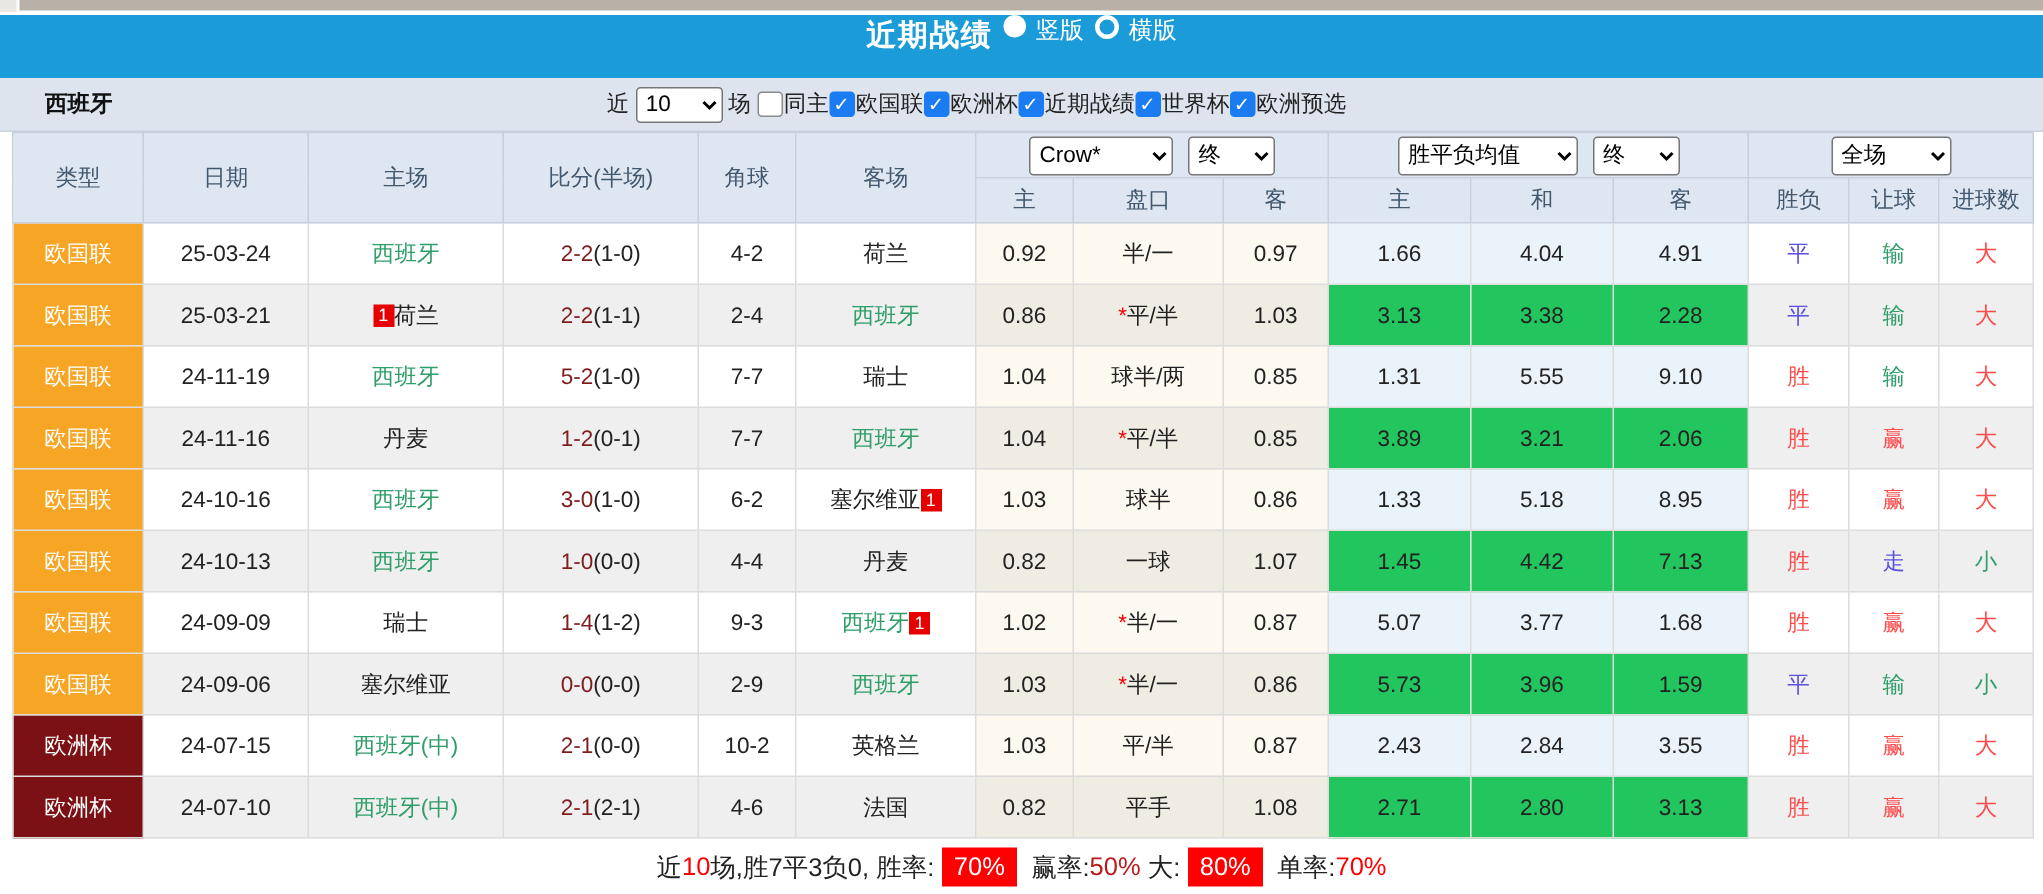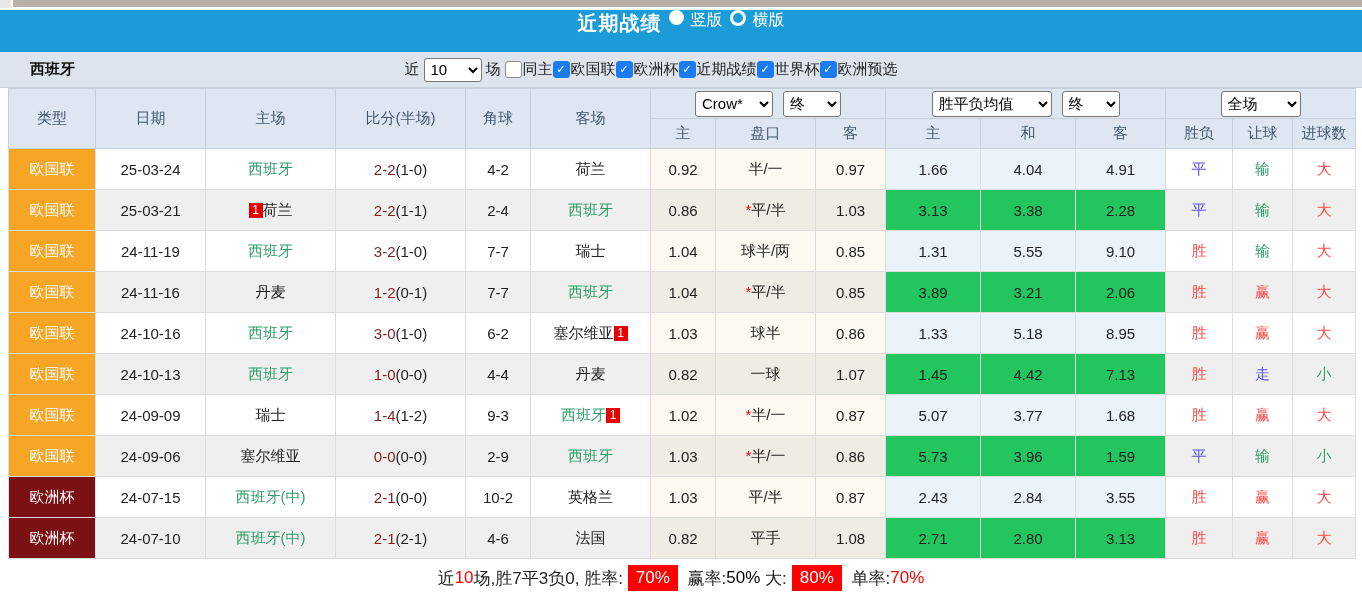--- a/index.html
+++ b/index.html
@@ -25,21 +25,21 @@
     height:36px;background:#dde4ed;display:flex;align-items:center;position:relative;
     border-bottom:1px solid #c9d1db;box-sizing:border-box;
   }
   .filterbar .team{position:absolute;left:30px;font-weight:bold;color:#111;}
   .filterbar .group{margin:0 auto;display:flex;align-items:center;gap:4px;transform:translateX(-30px);}
   select{
     font-family:"Liberation Sans","DejaVu Sans",sans-serif;font-size:15px;
     background:#fff;border:1px solid #767676;border-radius:3px;padding:1px 2px;height:26px;
   }
   .sel-near{width:58px;height:24px;}
-  .cb{display:inline-flex;align-items:center;cursor:pointer;font-family:Liberation Mono, monospace;}
+  .cb{display:inline-flex;align-items:center;cursor:pointer;}
   .cbbox{
     width:17px;height:17px;border:1px solid #8a8a8a;border-radius:3px;background:#fff;
     display:inline-flex;align-items:center;justify-content:center;
     font-size:13px;line-height:1;color:#fff;margin-right:1px;box-sizing:border-box;
   }
   .cbbox.on{background:#1a7cf0;border-color:#1a7cf0;}
   
   table{border-collapse:collapse;table-layout:fixed;margin-left:8px;width:1347px;}
   th{
     background:#dee7f1;color:#41586f;font-weight:normal;font-size:15px;
@@ -67,21 +67,21 @@
     display:inline-block;background:#e60000;color:#fff;font-size:12px;line-height:15px;
     min-width:12px;padding:0 1px;vertical-align:1px;
   }
   .selwrap{display:flex;align-items:center;justify-content:center;gap:10px;}
   
   .footer{
     height:38px;display:flex;align-items:center;justify-content:center;font-size:17px;color:#222;
   }
   .footer .seg{white-space:pre;}
   .footer .seg.red{color:#fe0000;}
-  .footer .seg.blue{color:#000000;}
+  .footer .seg.blue{color:#b91c1c;}
   .footer .seg.badge{background:#fe0000;color:#fff;padding:3px 8px;margin:0 5px;}
 </style>
 </head>
 <body>
 
 <div class="topstrip">
   <div class="corner"></div>
   <div class="thumb"></div>
 </div>
 
@@ -151,21 +151,21 @@
   <thead>
     <tr>
       <th rowspan="2">类型</th>
       <th rowspan="2">日期</th>
       <th rowspan="2">主场</th>
       <th rowspan="2">比分(半场)</th>
       <th rowspan="2">角球</th>
       <th rowspan="2">客场</th>
       <th colspan="3">
         <div class="selwrap">
-          <select style="width:78px"><option>Crow*</option></select>
+          <select style="width:96px"><option>Crow*</option></select>
           <select style="width:58px"><option>终</option></select>
         </div>
       </th>
       <th colspan="3">
         <div class="selwrap">
           <select style="width:120px"><option>胜平负均值</option></select>
           <select style="width:58px"><option>终</option></select>
         </div>
       </th>
       <th colspan="3">
@@ -218,21 +218,21 @@
         <td class="col-avg">3.38</td>
         <td class="col-avg">2.28</td>
         <td class="c-blue">平</td>
         <td class="c-green">输</td>
         <td class="c-red">大</td>
       </tr>
       <tr class="odd">
         <td class="league orange">欧国联</td>
         <td>24-11-19</td>
         <td><span class="c-green">西班牙</span></td>
-        <td><span class="c-score">3-2</span><span class="c-half">(1-0)</span></td>
+        <td><span class="c-score">5-2</span><span class="c-half">(1-0)</span></td>
         <td>7-7</td>
         <td><span>瑞士</span></td>
         <td class="col-odds">1.04</td>
         <td class="col-odds"><span>球半/两</span></td>
         <td class="col-odds">0.85</td>
         <td class="col-avg">1.31</td>
         <td class="col-avg">5.55</td>
         <td class="col-avg">9.10</td>
         <td class="c-red">胜</td>
         <td class="c-green">输</td>

